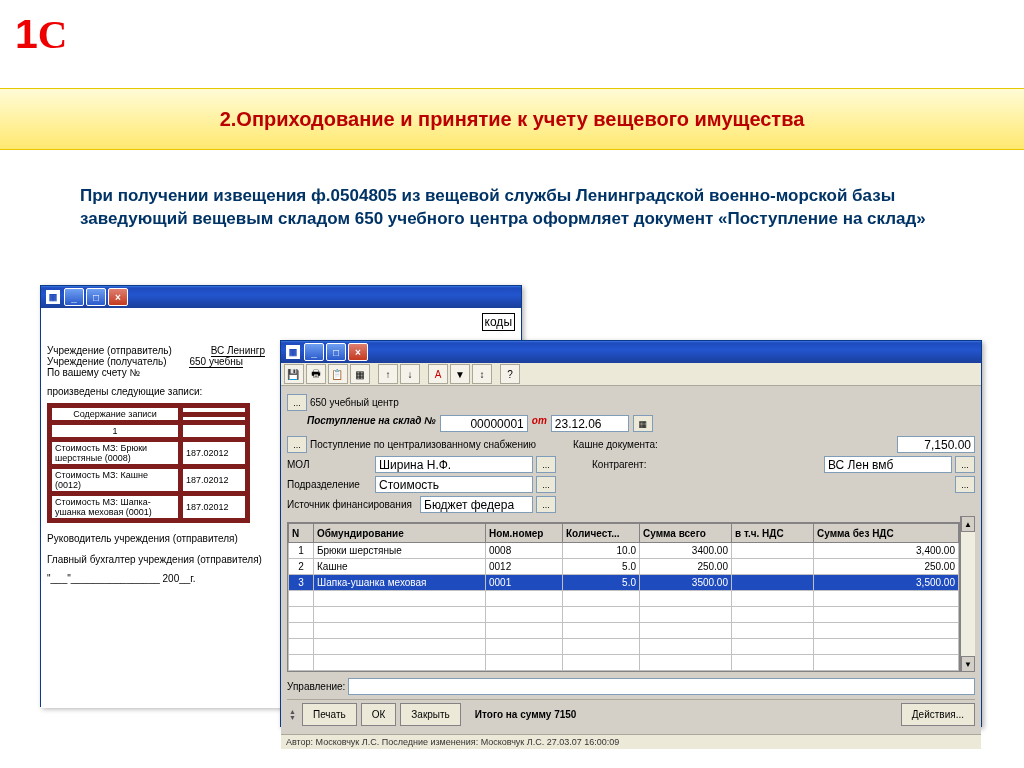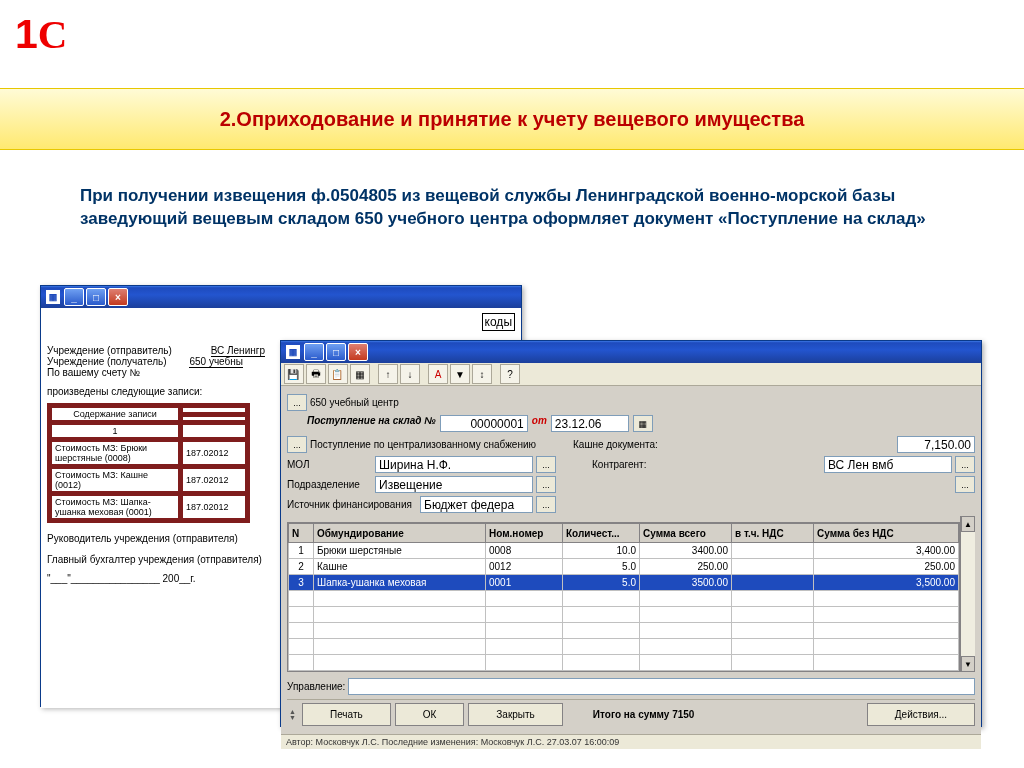--- a/index.html
+++ b/index.html
@@ -29,21 +29,21 @@
 .daterow .lbl2{font-style:italic;font-weight:bold;color:#000}
 .grid{background:#fff;border:1px solid #848284;margin-top:6px}
 .grid table{border-collapse:collapse;width:100%;font-size:10px}
 .grid th{background:#d4d0c8;border:1px solid #848284;padding:2px 3px;text-align:left;font-weight:bold;height:14px}
 .grid td{border:1px solid #c0c0c0;padding:1px 3px;height:13px}
 .grid tr.sel td{background:#1e4bbd;color:#fff}
 .grid td.n{text-align:right}
 .grid td.c{text-align:center}
 .arrows{display:flex;flex-direction:column;color:#555;font-size:7px;line-height:6px;padding:2px}
 .btnrow{display:flex;align-items:center;gap:4px;padding:3px 0;margin-top:4px;border-top:1px solid #aca899}
-.btn{background:#ece9d8;border:1px solid #848284;padding:2px 27px;height:17px;display:inline-flex;align-items:center;font-size:10px}
+.btn{background:#ece9d8;border:1px solid #848284;padding:2px 10px;height:17px;display:inline-flex;align-items:center;font-size:10px}
 .status{background:#ece9d8;border-top:1px solid #aca899;padding:2px 5px;font-size:9px;color:#333}
 .w1{left:40px;top:285px;width:480px;height:420px}
 .w2{left:280px;top:340px;width:700px;height:385px}
 .small{font-size:10px}
 .kody{border:1px solid #000;padding:1px 2px;background:#fff;font-size:12px}
 .t1{border-collapse:collapse;font-size:9px;margin-top:6px}
 .t1 td,.t1 th{border:5px solid #7f1d1d;padding:1px 3px}
 .gridwrap{display:flex}
 .scroll{width:14px;background:#ece9d8;border-left:1px solid #848284;display:flex;flex-direction:column}
 .scroll .sb{height:14px;background:#d4d0c8;border:1px solid #848284;display:flex;align-items:center;justify-content:center;font-size:8px}
@@ -163,21 +163,21 @@
         <span class="inp" style="width:150px">Ширина Н.Ф.</span>
           <span class="pbtn">...</span>
         <span style="width:30px"></span>
         <span class="lbl">Контрагент:</span>
         <span style="flex:1"></span>
         <span class="inp" style="width:120px">ВС Лен вмб</span>
           <span class="pbtn">...</span>
       </div>
       <div class="fld">
         <span class="lbl" style="width:85px">Подразделение</span>
-        <span class="inp" style="width:150px">Извещение</span>
+        <span class="inp" style="width:150px">Стоимость</span>
           <span class="pbtn">...</span>
         <span style="flex:1"></span>
         <span class="pbtn">...</span>
       </div>
       <div class="fld">
         <span class="lbl" style="width:130px">Источник финансирования</span>
         <span class="inp" style="width:105px">Бюджет федера</span>
           <span class="pbtn">...</span>
       </div>
 
@@ -285,20 +285,20 @@
         <span class="inp" style="flex:1"></span>
       </div>
       <div class="btnrow">
         <div class="arrows">
             <span>▲</span>
             <span>▼</span>
           </div>
         <span class="btn">Печать</span>
         <span class="btn">ОК</span>
         <span class="btn">Закрыть</span>
-        <span class="lbl bold" style="margin-left:26px">Итого на сумму 7150</span>
+        <span class="lbl bold" style="margin-left:10px">Итого на сумму 7150</span>
         <span style="flex:1"></span>
         <span class="btn">Действия...</span>
       </div>
     </div>
     <div class="status">Автор: Московчук Л.С. Последние изменения: Московчук Л.С. 27.03.07 16:00:09</div>
   </div>
 </div>
 
 </body></html>

